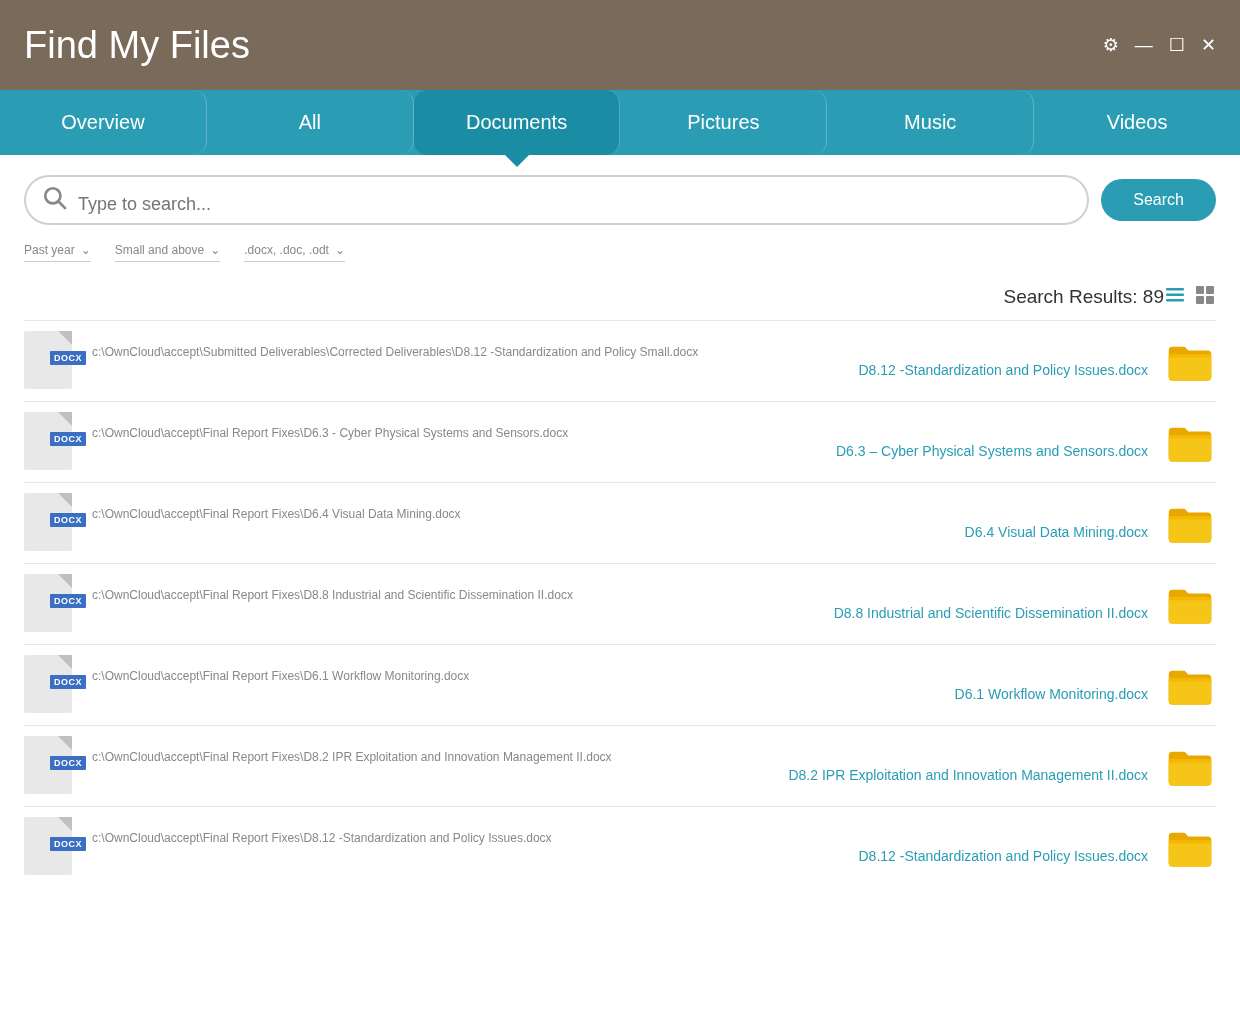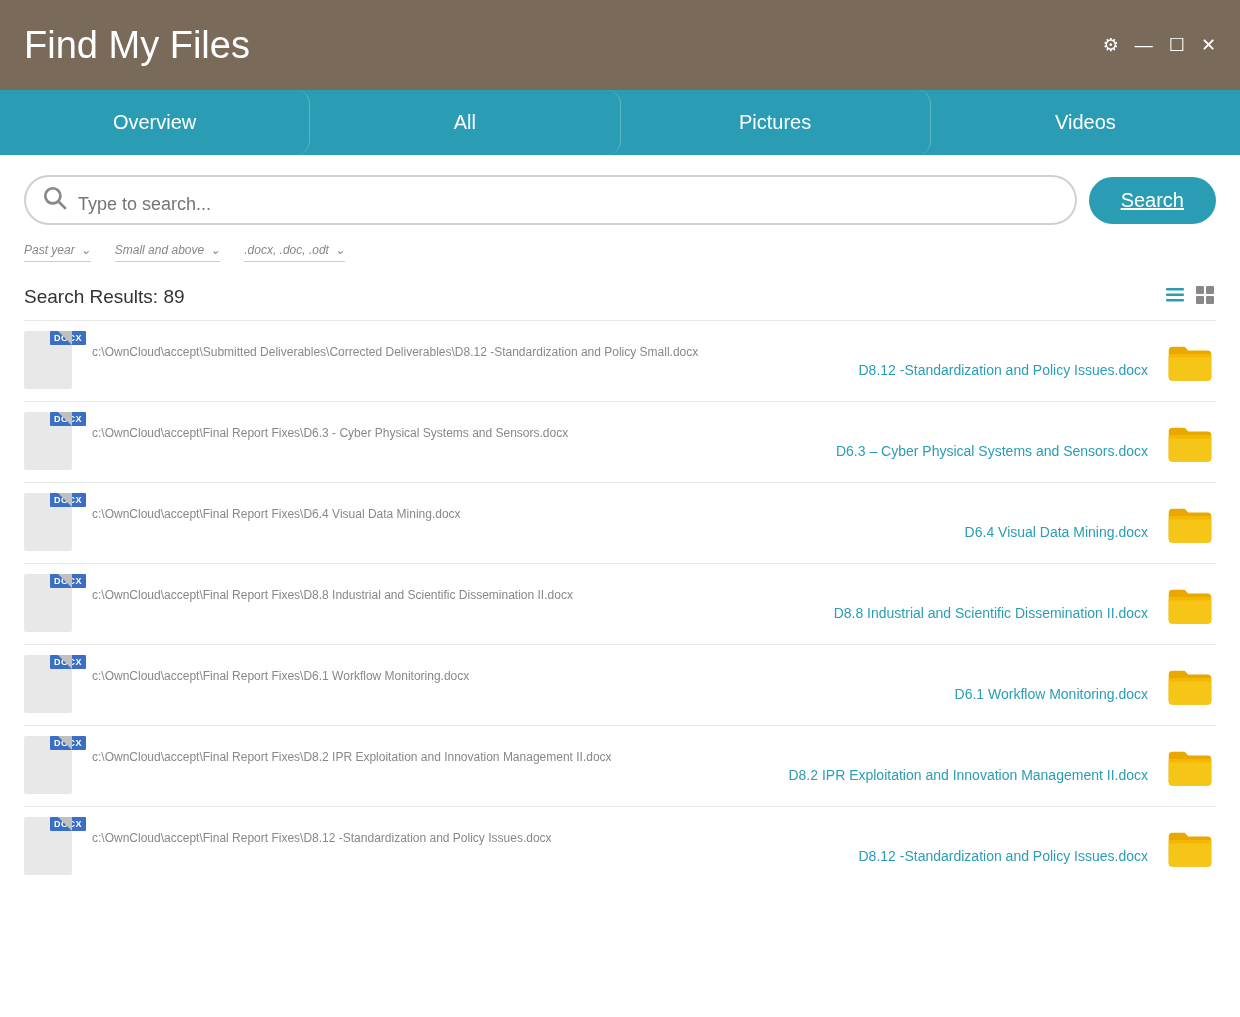--- a/index.html
+++ b/index.html
@@ -92,54 +92,52 @@
       color: #999;
       width: 100%;
       font-family: inherit;
     }
     .search-button {
       background: #2a9db5;
       color: white;
       border: none;
       border-radius: 25px;
       padding: 12px 32px;
-      font-size: 20px;
+      font-size: 16px;
       cursor: pointer;
       font-family: inherit;
       white-space: nowrap;
-      text-decoration: underline;
     }
 
     
     .filter-row {
       display: flex;
       align-items: center;
       gap: 24px;
       margin-bottom: 16px;
       padding-bottom: 6px;
     }
     .filter-dropdown {
       display: flex;
       align-items: center;
       gap: 6px;
       cursor: pointer;
       font-size: 16px;
       color: #555;
       border-bottom: 1px solid #ccc;
       padding-bottom: 4px;
     }
-    .filter-dropdown span { font-size: 12px; color: #888; font-style: italic; }
+    .filter-dropdown span { font-size: 12px; color: #888; }
 
     
     .results-header {
       display: flex;
       align-items: center;
-      justify-content: space-between;
+      justify-content: flex-end;
       margin-bottom: 10px;
-      gap: 44px;
     }
     .results-count {
       font-size: 19px;
       font-weight: 600;
       color: #333;
     }
     .results-count span { color: #333; font-weight: 400; }
     .view-toggles { display: flex; gap: 8px; }
     .view-toggle { cursor: pointer; color: #888; }
     .view-toggle.active { color: #2a9db5; }
@@ -162,21 +160,21 @@
       flex-shrink: 0;
       position: relative;
     }
     .file-icon-body {
       width: 48px;
       height: 58px;
       background: #e8e8e8;
       border-radius: 2px;
       position: relative;
       display: flex;
-      align-items: flex-start;
+      align-items: center;
       justify-content: center;
       padding-bottom: 4px;
       padding-left: 40px;
     }
     .file-icon-body::before {
       content: '';
       position: absolute;
       top: 0; right: 0;
       width: 14px; height: 14px;
       background: #c0c0c0;
@@ -220,22 +218,28 @@
   </div>
 </div>
 
 <div class="nav-tabs">
   <div class="nav-tab">
     <span>Overview</span>
   </div>
   <div class="nav-tab">
     <span>All</span>
   </div>
+  <div class="nav-tab active">
+    <span>Documents</span>
+  </div>
   <div class="nav-tab">
     <span>Pictures</span>
+  </div>
+  <div class="nav-tab">
+    <span>Music</span>
   </div>
   <div class="nav-tab">
     <span>Videos</span>
   </div>
 </div>
 
 <div class="main-content">
 
   <div class="search-row">
     <div class="search-input-wrapper">

